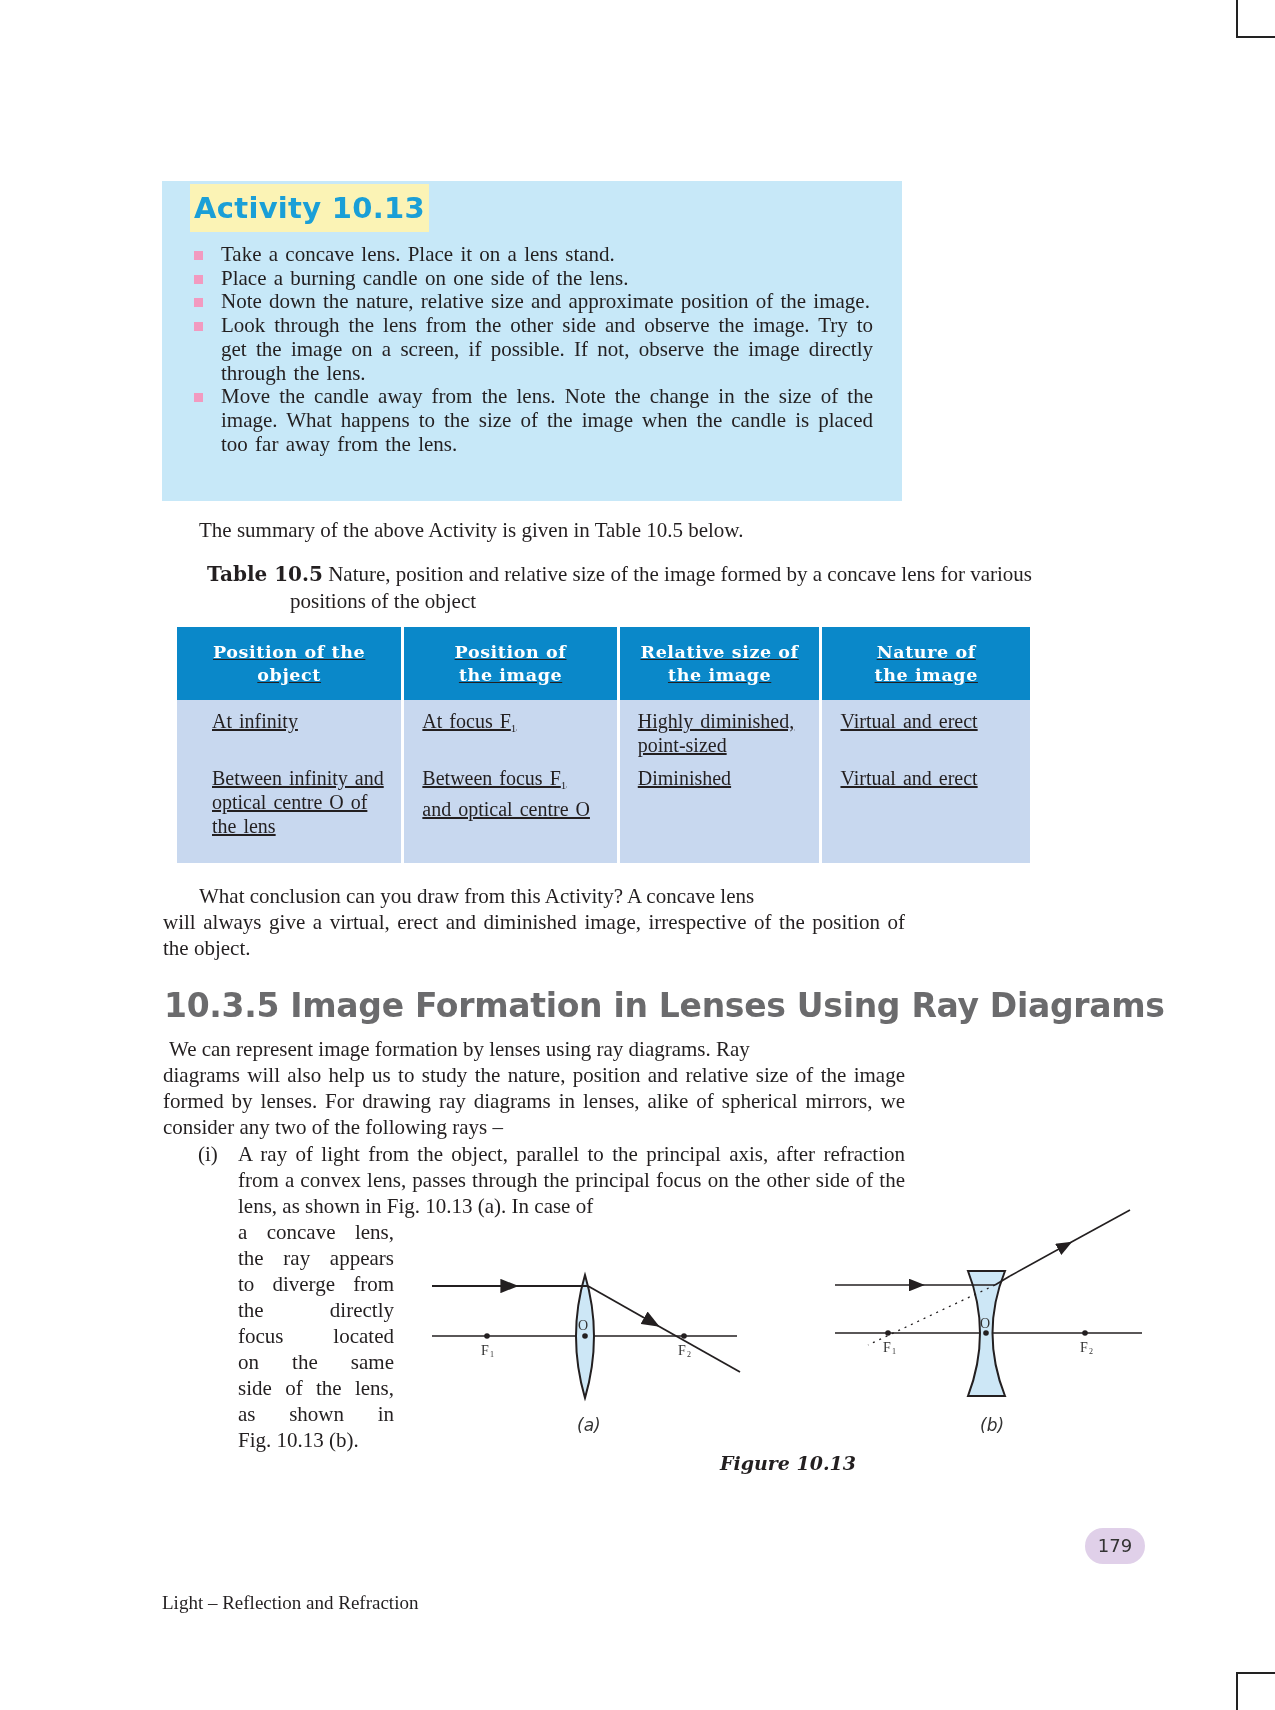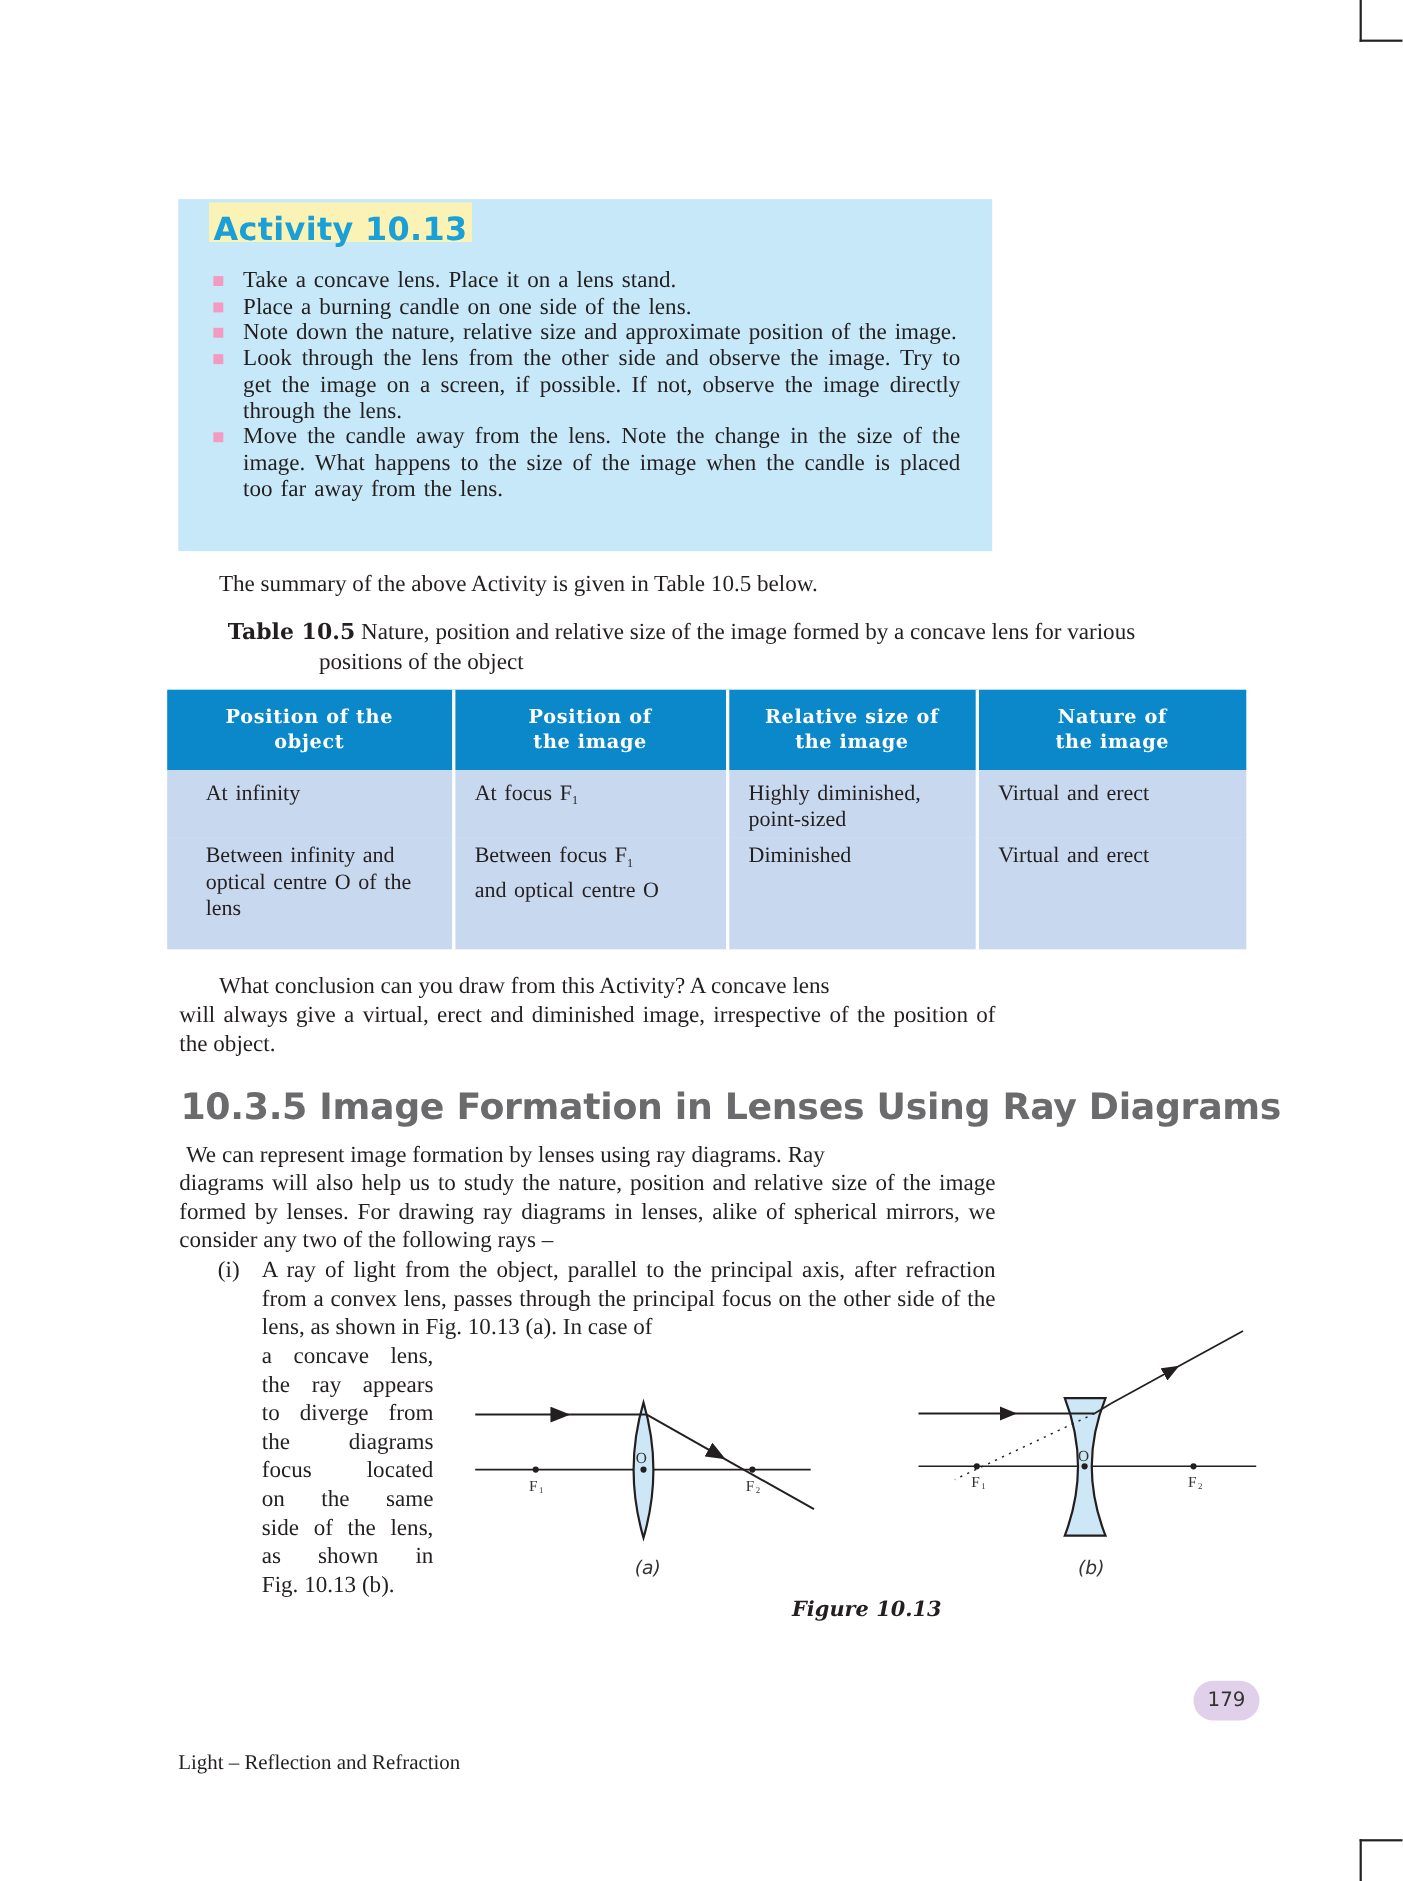--- a/index.html
+++ b/index.html
@@ -4,36 +4,36 @@
 <style>
   html, body { margin:0; padding:0; background:#ffffff; }
   body { width:1275px; height:1710px; position:relative; overflow:hidden;
          font-family:"DejaVu Serif", serif; color:#231f20; }
   .abs { position:absolute; }
   .corner { position:absolute; border-color:#222; border-style:solid; }
   .corner-top { left:1236px; top:0; width:40px; height:36px; border-width:0 0 2px 2px; }
   .corner-bot { left:1236px; top:1672px; width:40px; height:40px; border-width:2px 0 0 2px; }
 
   .activity-box { left:162px; top:181px; width:740px; height:320px; background:#c7e8f8; }
-  .activity-title { left:190px; top:184px; padding:0 4px; height:36px; background:#fbf3b5;
+  .activity-title { left:190px; top:184px; padding:0 4px; height:48px; background:#fbf3b5;
     font-family:"DejaVu Sans", sans-serif; font-weight:bold; font-size:29px; color:#1a9fd7;
     line-height:48px; letter-spacing:0.3px; }
   .activity-list { left:193px; top:243px; width:680px; margin:0; padding:0; list-style:none;
     font-family:"Liberation Serif", serif; font-size:21px; line-height:23.7px; }
   .activity-list li { position:relative; padding-left:28px; text-align:justify; word-spacing:2px; }
   .activity-list li .bullet { position:absolute; left:1px; top:8px; width:9px; height:9px; background:#f29ac0; }
 
   .text { font-family:"Liberation Serif", serif; font-size:21px; line-height:26px; }
   .summary { left:199px; top:517px; }
   .tcaption { left:163px; top:561px; width:990px; font-size:21px; line-height:26.5px; }
   .tcaption b { font-family:"DejaVu Serif", serif; font-size:20px;margin-left:44px; }
   .tcaption .indent { padding-left:127px; display:block; }
 
-  table.lens-table { position:absolute; left:152px; top:627px; width:981px; border-collapse:collapse;
-    font-family:"Liberation Serif", serif; font-size:20px; }
+  table.lens-table { position:absolute; left:177px; top:627px; width:853px; border-collapse:collapse;
+    font-family:"Liberation Serif", serif; font-size:20px;text-decoration:underline; }
   table.lens-table th { background:#0a88c9; color:#fff; font-family:"DejaVu Serif", serif; font-weight:bold;
     font-size:17.5px; line-height:23px; height:73px; border-right:3px solid #fff; padding:0 10px; letter-spacing:0.6px; vertical-align:middle; }
   table.lens-table th:last-child { border-right:none; }
   table.lens-table td { background:#c8d8ef; vertical-align:top; padding:8px 10px 0 18px; line-height:24px;
     border-right:3px solid #fff; word-spacing:2px; }
   table.lens-table td:last-child { border-right:none; }
   table.lens-table tr.r1 td { height:52px; padding-top:9px; }
   table.lens-table tr.r2 td { height:97px; padding-top:5px; }
   table.lens-table td.c1 { padding-left:35px; }
   sub.s { font-size:11px; vertical-align:-4px; }
@@ -124,21 +124,21 @@
 <div class="abs text para body-para">
   <span class="first">We can represent image formation by lenses using ray diagrams. Ray</span><span>diagrams will also help us to study the nature, position and relative size of the image formed by lenses. For drawing ray diagrams in lenses, alike of spherical mirrors, we consider any two of the following rays –</span>
 </div>
 
 <div class="abs text rule-num">(i)</div>
 <div class="abs text rule-text">A ray of light from the object, parallel to the principal axis, after refraction from a convex lens, passes through the principal focus on the other side of the lens, as shown in Fig. 10.13 (a). In case of</div>
 <div class="abs text rule-narrow">
   <span>a concave lens,</span>
   <span>the ray appears</span>
   <span>to diverge from</span>
-  <span>the diagrams</span>
+  <span>the directly</span>
   <span>focus located</span>
   <span>on the same</span>
   <span>side of the lens,</span>
   <span>as shown in</span>
   <span class="last">Fig. 10.13 (b).</span>
 </div>
 
 <svg class="diagram" style="left:425px;top:1260px" width="320" height="180" viewBox="0 0 320 180">
   <defs>
     <marker id="arrowA" markerWidth="10" markerHeight="8" refX="7" refY="4" orient="auto">

